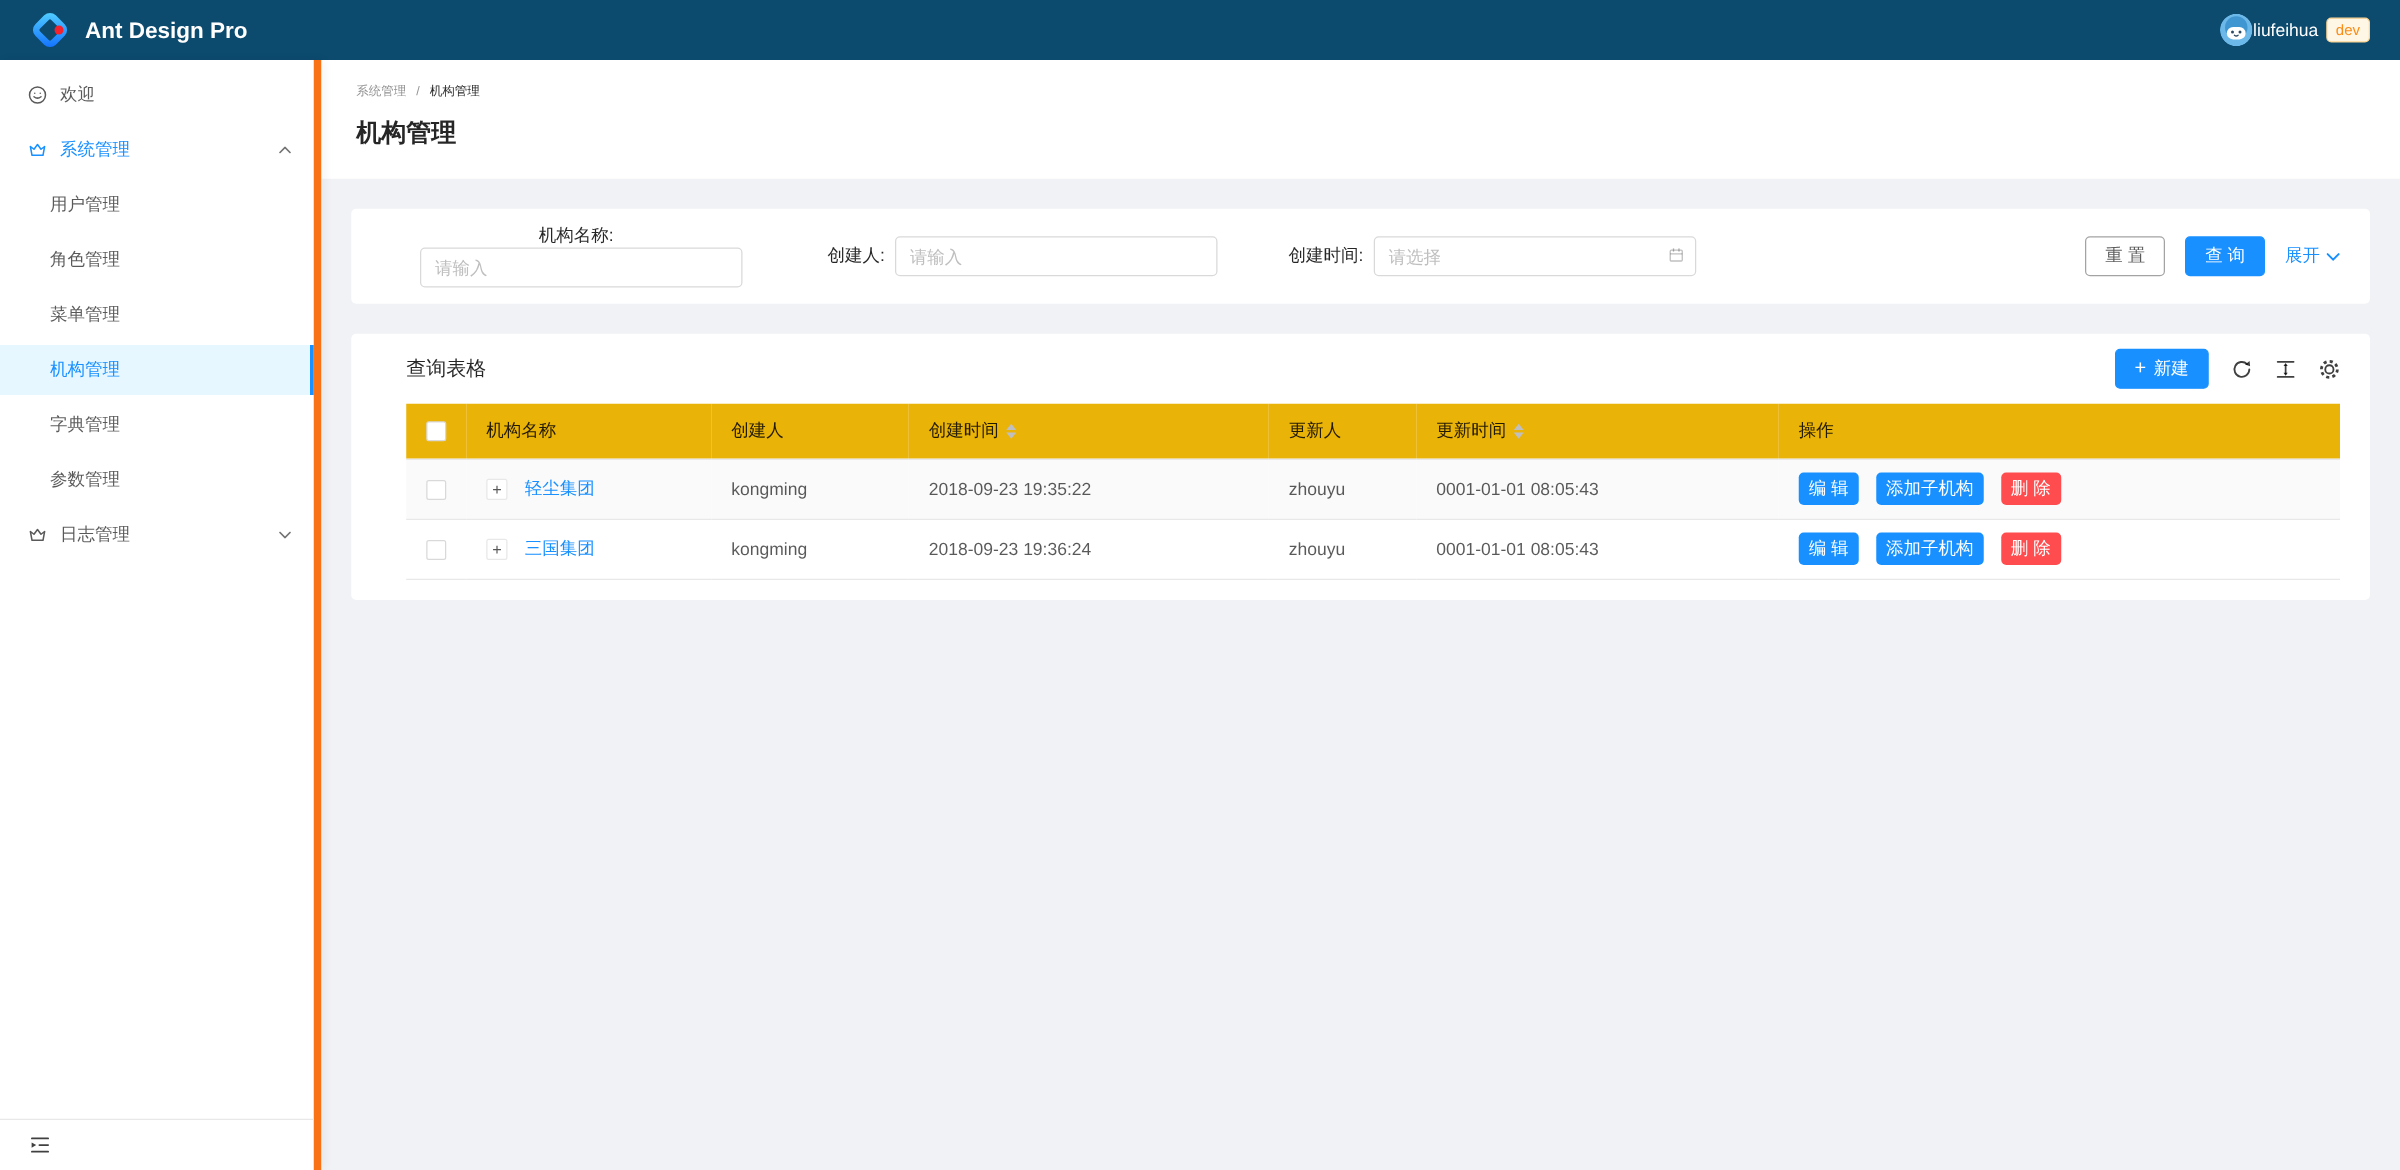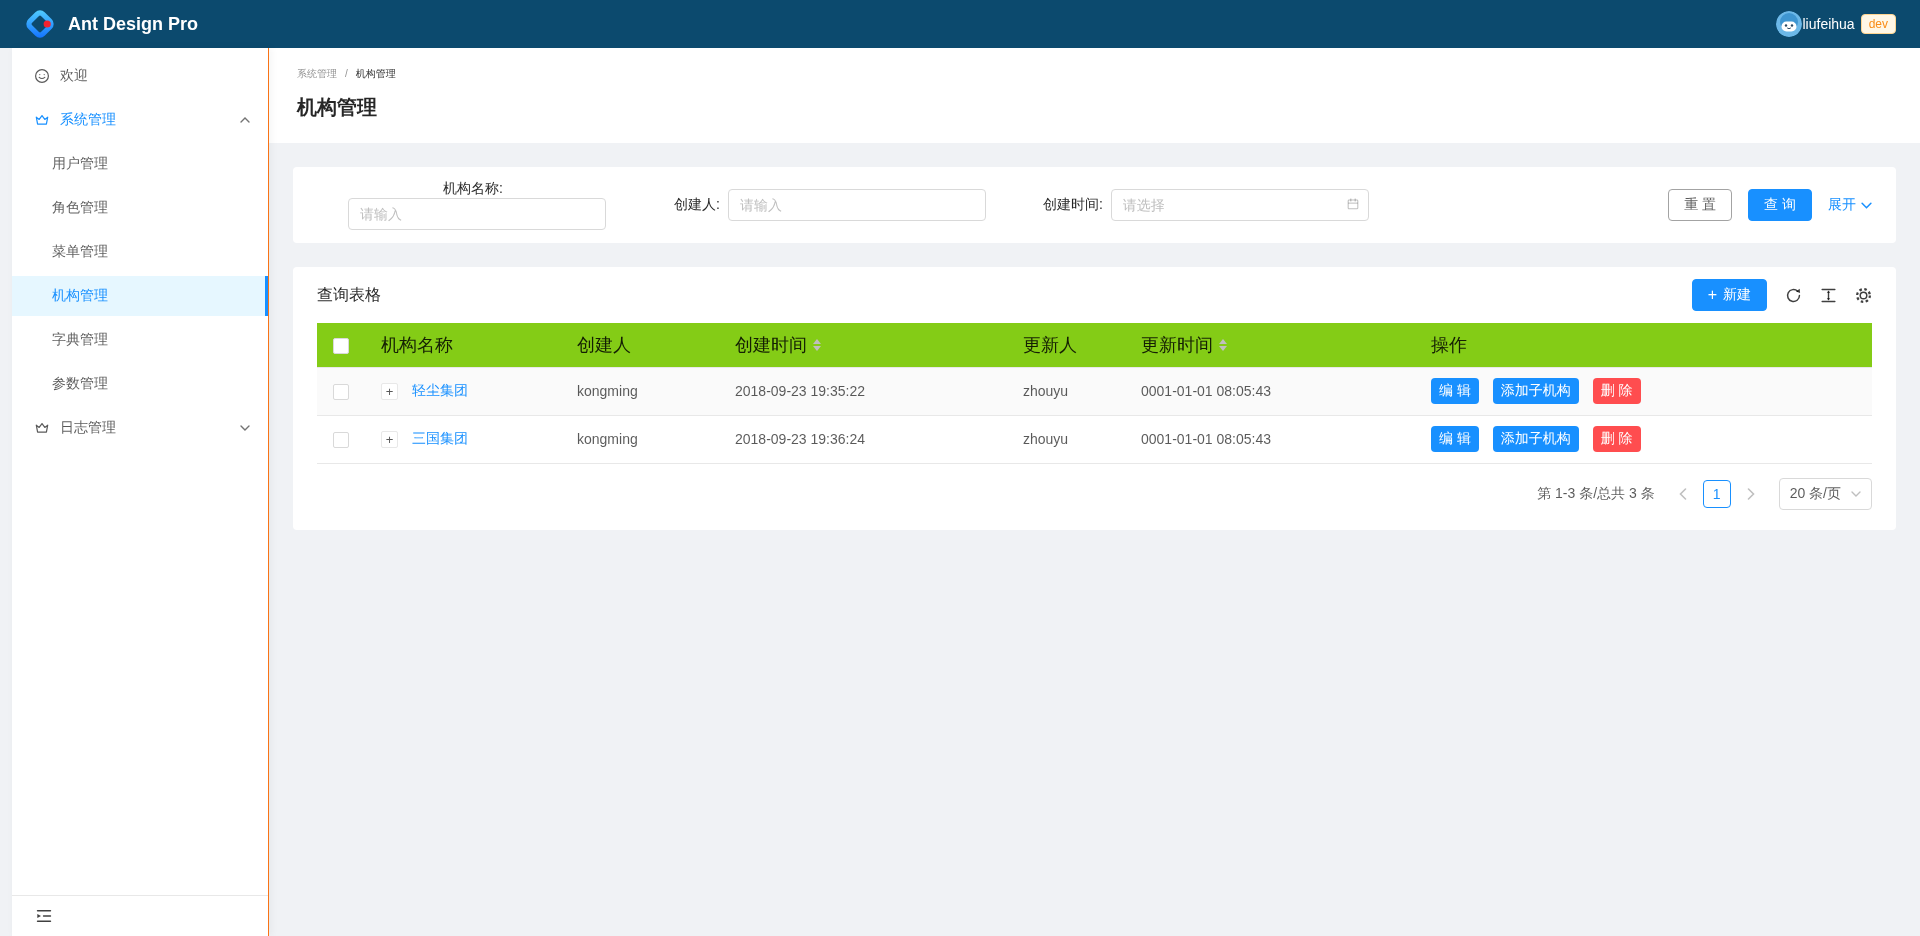--- a/index.html
+++ b/index.html
@@ -13,21 +13,21 @@
   .app-title { color:#fff; font-size:18px; font-weight:700; }
   .user-area { display:flex; align-items:center; }
   .avatar { width:26px; height:26px; border-radius:50%; overflow:hidden; display:inline-flex; }
   .username { color:#fff; font-size:14px; }
   .env-tag { background:#fff7e6; border:1px solid #ffd591; color:#fa8c16; font-size:12px; line-height:18px; padding:0 7px; border-radius:4px; margin-left:6px; }
 
   
   .body-row { flex:1; display:flex; min-height:0; }
 
   
-  .sidebar { width:257px; background:#fff; border-right:1px solid #f97316; box-shadow:2px 0 8px rgba(29,35,41,0.05); position:relative; flex:0 0 257px;margin-left:12px; }
+  .sidebar { width:257px; background:#fff; border-right:6px solid #f97316; box-shadow:2px 0 8px rgba(29,35,41,0.05); position:relative; flex:0 0 257px; }
   .menu { padding-top:4px; }
   .menu-item { height:40px; margin:4px 0; display:flex; align-items:center; padding-left:22px; padding-right:18px; cursor:pointer; color:rgba(0,0,0,0.65); position:relative; }
   .menu-item .mi-icon { width:16px; height:16px; margin-right:10px; display:inline-flex; align-items:center; justify-content:center; color:rgba(0,0,0,0.65); }
   .menu-item.parent-active, .menu-item.parent-active .mi-icon { color:#1890ff; }
   .submenu .menu-item { padding-left:40px; }
   .menu-item.selected { background:#e6f7ff; color:#1890ff; border-right:3px solid #1890ff; }
   .mi-arrow { margin-left:auto; color:rgba(0,0,0,0.55); display:inline-flex; }
   .sidebar-footer { position:absolute; bottom:0; left:0; right:0; height:41px; border-top:1px solid #e8e8e8; display:flex; align-items:center; padding-left:24px; color:rgba(0,0,0,0.75); }
 
   
@@ -53,31 +53,31 @@
   .date-wrap { position:relative; width:258px;border-radius:15px; }
   .date-wrap .ant-input { width:258px; padding-right:30px; }
   .date-wrap .cal-icon { position:absolute; right:9px; top:8px; color:rgba(0,0,0,0.25); pointer-events:none; }
   .form-buttons { margin-left:auto; display:flex; align-items:center; }
   .btn { height:32px; padding:0 15px; border-radius:4px; border:1px solid #a3a3a3; background:#fff; color:rgba(0,0,0,0.65); font-size:14px; cursor:pointer; font-family:inherit; }
   .btn-primary { background:#1890ff; border-color:#1890ff; color:#fff; }
   .btn + .btn { margin-left:16px; }
   .expand-link { color:#1890ff; margin-left:16px; cursor:pointer; display:inline-flex; align-items:center; gap:5px; white-space:nowrap; }
 
   
-  .table-card { padding-bottom:16px; }
+  .table-card { padding-bottom:16px;padding-left:20px; }
   .table-card-header { height:56px; padding:0 24px; display:flex; align-items:center; justify-content:space-between; }
   .table-title { font-size:16px; color:rgba(0,0,0,0.85); font-weight:500; }
   .table-tools { display:flex; align-items:center; gap:18px; }
   .btn-new { display:inline-flex; align-items:center; gap:6px; height:32px; }
   .btn-new .plus { font-size:16px; line-height:1; }
   .tool-icon { color:rgba(0,0,0,0.75); display:inline-flex; cursor:pointer; }
 
   .table-wrap { padding:0 24px; }
   table { width:100%; border-collapse:collapse; table-layout:fixed; }
-  thead th { background:#84cc16; height:44px; text-align:left; padding:0 16px; color:rgba(0,0,0,0.85); font-weight:500; border-bottom:1px solid #e8e8e8; font-size:18px;font-family:Liberation Serif, serif; }
+  thead th { background:#eab308; height:44px; text-align:left; padding:0 16px; color:rgba(0,0,0,0.85); font-weight:500; border-bottom:1px solid #e8e8e8; font-size:14px;font-family:Liberation Serif, serif; }
   tbody td { height:48px; padding:0 16px; border-bottom:1px solid #e8e8e8; font-size:14px; color:rgba(0,0,0,0.65); }
   tbody tr:nth-child(odd) td { background:#fafafa; }
   th.col-check, td.col-check { text-align:center; padding:0; }
   .checkbox { width:16px; height:16px; border:1px solid #d9d9d9; border-radius:2px; background:#fff; display:inline-block; vertical-align:middle; cursor:pointer; }
   .th-sort { display:inline-flex; align-items:center; gap:6px; cursor:pointer; }
   .sorter { display:inline-flex; flex-direction:column; gap:2px; }
   .caret-up { width:0; height:0; border-left:4px solid transparent; border-right:4px solid transparent; border-bottom:5px solid #bfbfbf; }
   .caret-down { width:0; height:0; border-left:4px solid transparent; border-right:4px solid transparent; border-top:5px solid #bfbfbf; }
   .expand-btn { width:17px; height:17px; border:1px solid #e8e8e8; border-radius:2px; background:#fff; color:#595959; display:inline-flex; align-items:center; justify-content:center; font-size:13px; line-height:1; margin-right:10px; cursor:pointer; vertical-align:middle; }
   .row-link { color:#1890ff; text-decoration:none; cursor:pointer; }
@@ -358,40 +358,18 @@
                   <td>
                     <button class="action-btn action-blue">编 辑</button>
                     <button class="action-btn action-blue">添加子机构</button>
                     <button class="action-btn action-red">删 除</button>
                   </td>
                 </tr>
               </tbody>
             </table>
           </div>
 
-          <div class="pagination">
-            <span class="pg-total">第 1-3 条/总共 3 条</span>
-            <span class="pg-arrow">
-              <svg width="8" height="12" viewBox="0 0 8 12" fill="none" stroke="currentColor" stroke-width="1.6" stroke-linecap="round">
-                  <polyline points="6.5,1 1.5,6 6.5,11"></polyline>
-                </svg>
-            </span>
-            <span class="pg-page">1</span>
-            <span class="pg-arrow">
-              <svg width="8" height="12" viewBox="0 0 8 12" fill="none" stroke="currentColor" stroke-width="1.6" stroke-linecap="round">
-                  <polyline points="1.5,1 6.5,6 1.5,11"></polyline>
-                </svg>
-            </span>
-            <span class="pg-size">
-              <span>20 条/页</span>
-              <span class="chev">
-                <svg width="10" height="6" viewBox="0 0 10 6" fill="none" stroke="currentColor" stroke-width="1.4" stroke-linecap="round">
-                    <polyline points="1,1 5,5 9,1"></polyline>
-                  </svg>
-              </span>
-            </span>
-          </div>
         </div>
 
       </div>
     </main>
   </div>
 </div>
 
 </body></html>

